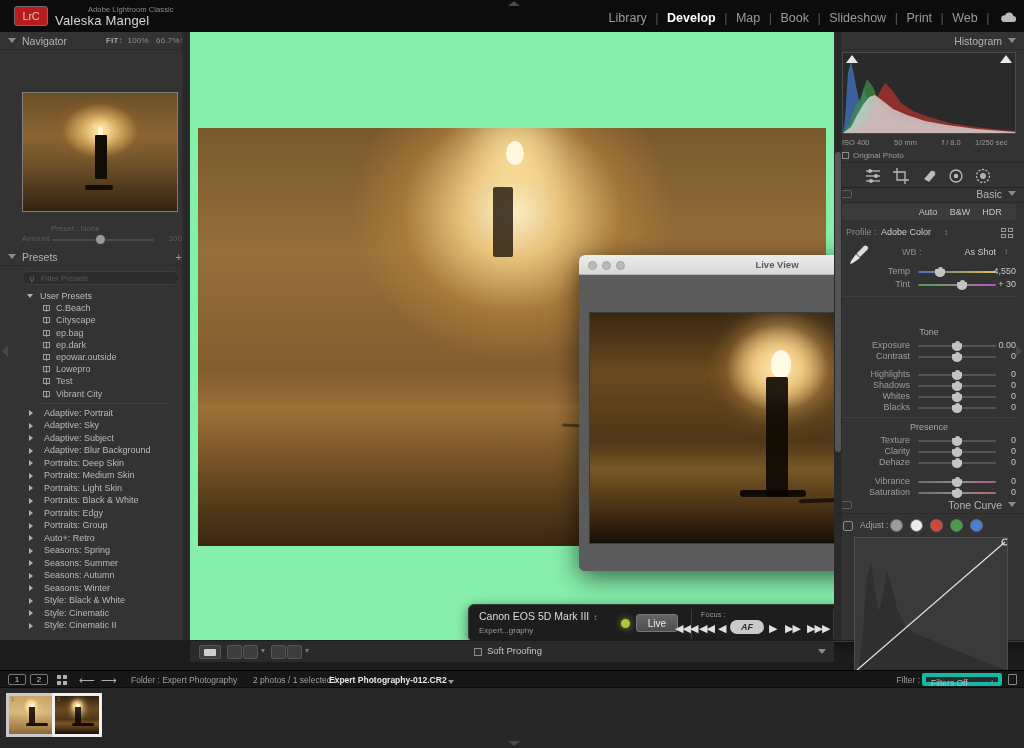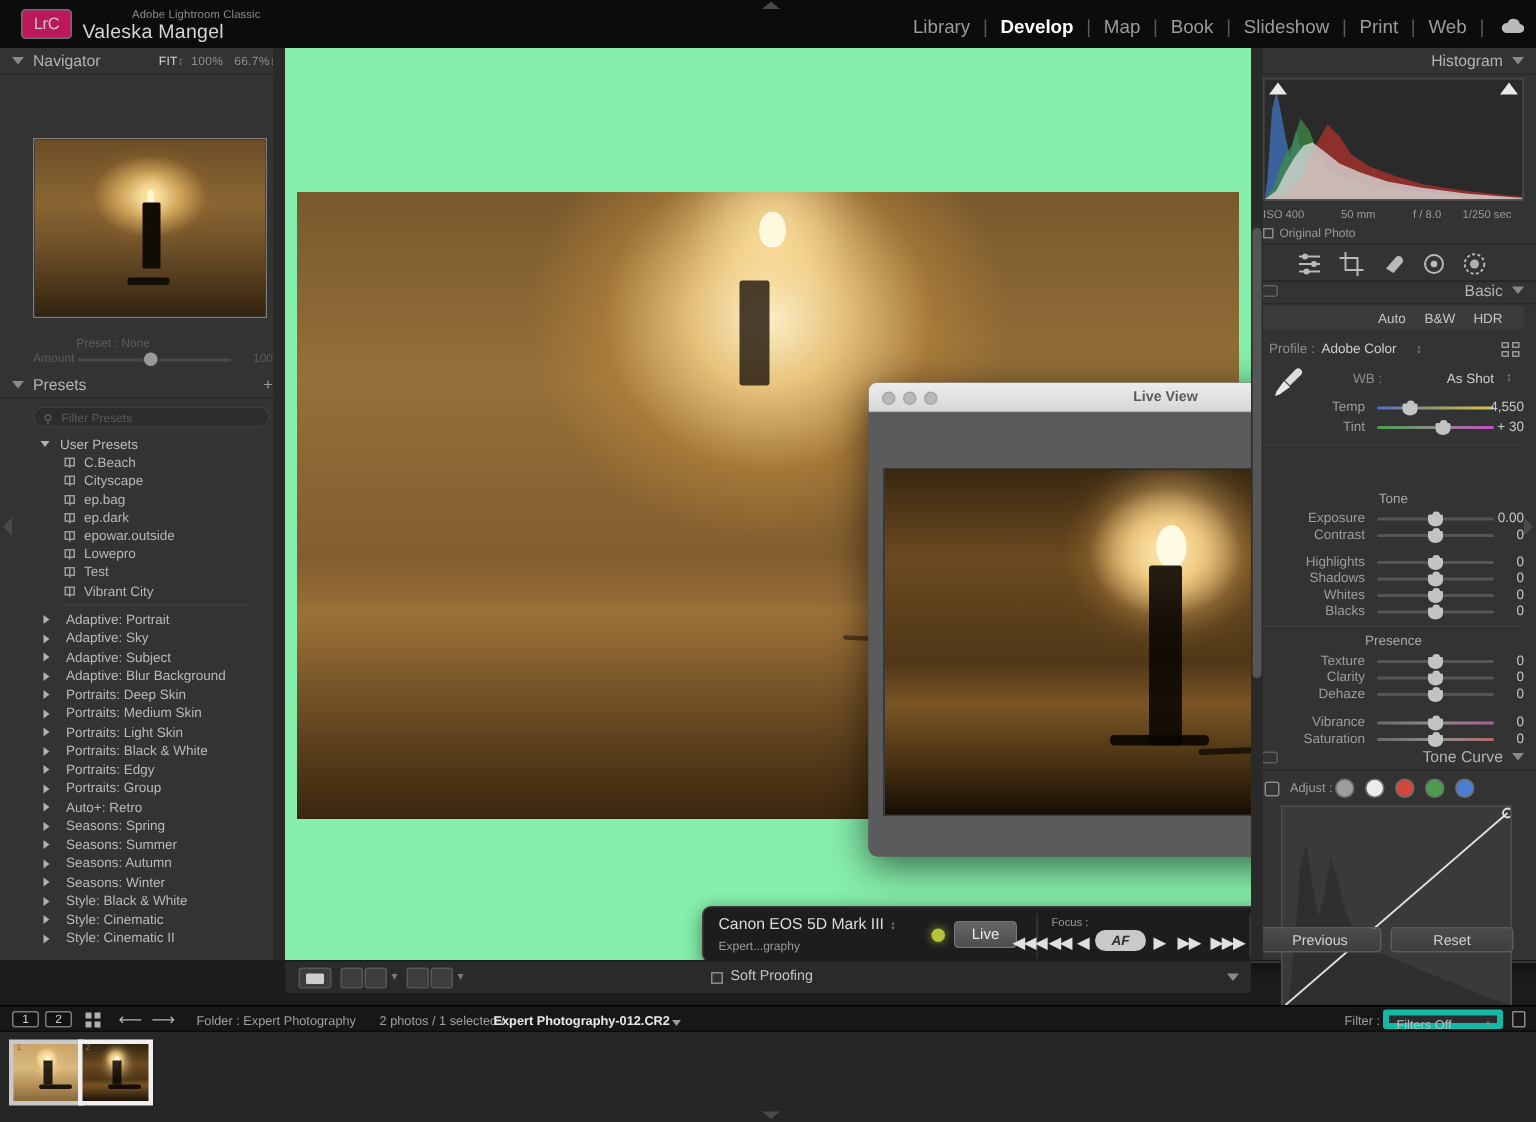--- a/index.html
+++ b/index.html
@@ -9,21 +9,21 @@
     font-family: "Liberation Sans", sans-serif; font-size: 10px;
     -webkit-font-smoothing: antialiased;
   }
   #app { position: relative; width: 1024px; height: 748px; background: #1c1c1c; }
 
   
   .topbar { position: absolute; left:0; top:0; width:1024px; height:32px; background:#0c0c0c; }
   .lrc-logo {
     position:absolute; left:14px; top:6px; width:34px; height:20px;
     border:1px solid #6e6e6e; border-radius:3px; color:#c8c8c8;
-    font-size:11px; letter-spacing:-0.3px; text-align:center; line-height:19px; background:#be185d;
+    font-size:11px; letter-spacing:-0.3px; text-align:center; line-height:19px; background:#b91c1c;
   }
   .id-sub { position:absolute; left:55px; top:5px; font-size:7.5px; color:#8e8e8e; letter-spacing:.1px;margin-left:33px;}
   .id-name { position:absolute; left:55px; top:13px; font-size:13px; color:#d6d6d6; letter-spacing:.2px;}
   .modules { position:absolute; right:8px; top:11px; font-size:12.5px; color:#9b9b9b; white-space:nowrap;}
   .modules span.mod { padding:0 4px; cursor:pointer; }
   .modules span.mod.active { color:#ffffff; font-weight:bold; }
   .modules span.sep { color:#5a5a5a; padding:0 1px;}
   .cloud-ico { display:inline-block; vertical-align:-1px; margin-left:6px; }
 
   
@@ -655,24 +655,20 @@
     </div>
 
     <div class="tc-box">
       <svg class="tc-curve" width="152" height="134" viewBox="0 0 152 134">
         <path d="M0,134 L4,130 L8,92 L12,40 L16,24 L20,52 L24,74 L28,58 L32,34 L36,46 L42,70 L50,88 L60,96 L72,100 L86,106 L100,112 L116,118 L134,126 L152,132 L152,134 Z" fill="#2e2e2e" opacity="0.95"></path>
         <line x1="2" y1="132" x2="150" y2="4" stroke="#e0e0e0" stroke-width="1.2"></line>
         <circle cx="150" cy="4" r="3" fill="none" stroke="#e0e0e0" stroke-width="1.2"></circle>
       </svg>
     </div>
 
-    <div class="prev-reset">
-      <div class="pr-btn prb-prev">Previous</div>
-      <div class="pr-btn prb-reset">Reset</div>
-    </div>
   </div>
   <div class="scroll-r">
       <div class="thumbbar"></div>
     </div>
 
   <div class="filmbar">
     <div class="fb-idbox" style="left:8px">1</div>
     <div class="fb-idbox" style="left:30px">2</div>
     <div class="fb-grid">
       <i style="left:0;top:0"></i>

